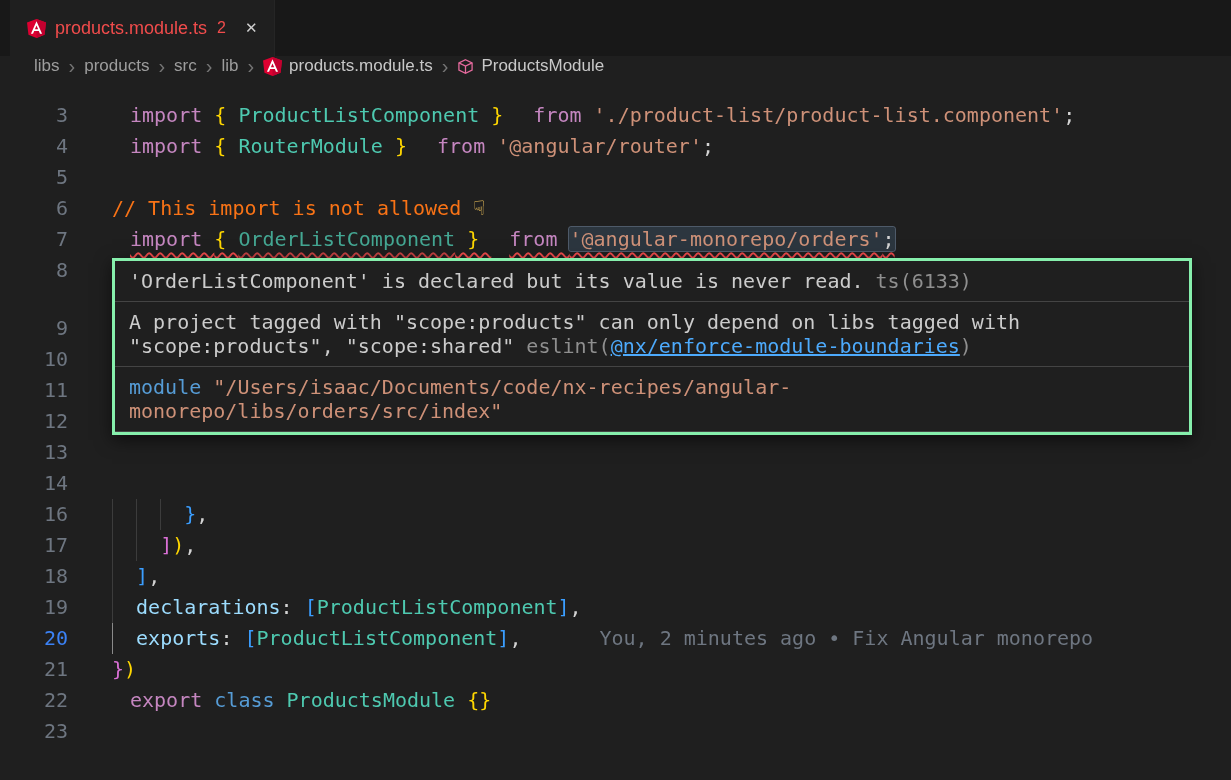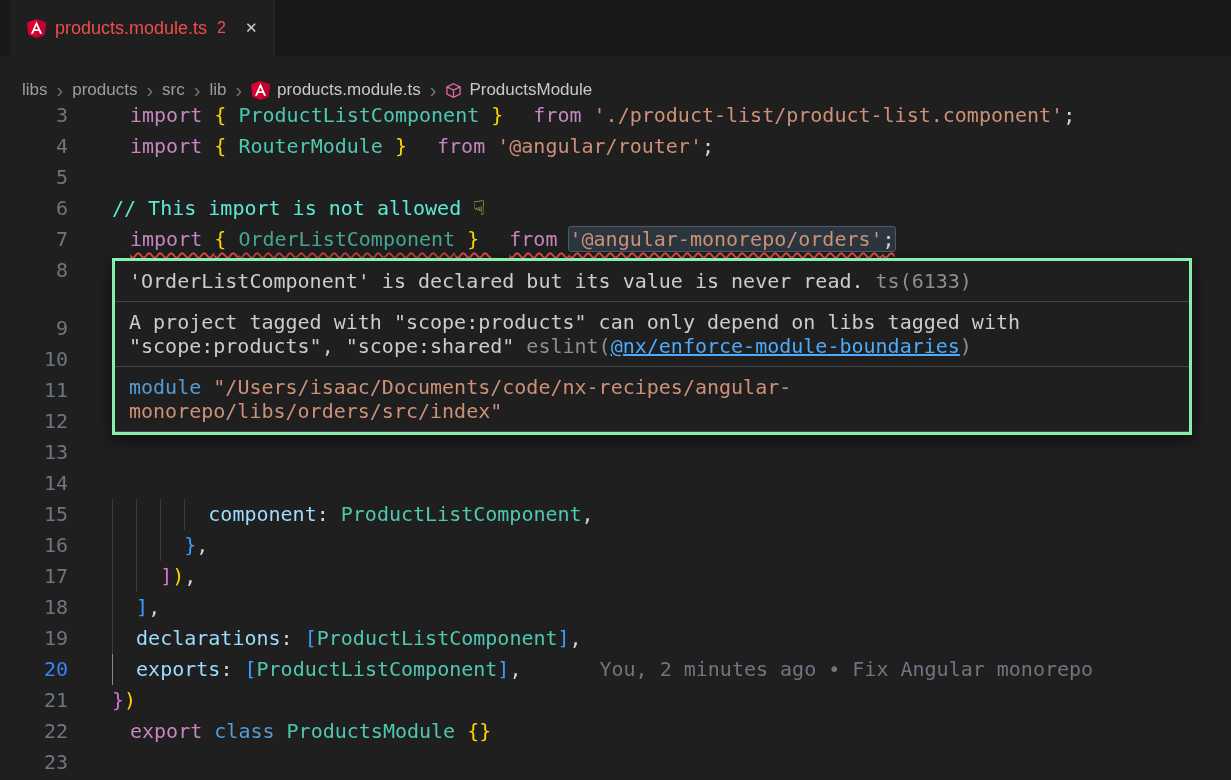--- a/index.html
+++ b/index.html
@@ -8,41 +8,41 @@
 
   
   .tabbar { height:56px; background:#181818; display:flex; align-items:stretch; padding-left:10px; }
   .tab { display:flex; align-items:center; gap:9px; background:#1f1f1f; padding:0 16px 0 17px; border-right:1px solid #252525; cursor:pointer; }
   .tab-title { color:#f14c4c; font-size:18px; }
   .tab-badge { color:#f14c4c; font-size:16px; margin-left:1px; }
   .tab-close { color:#cfcfcf; font-size:15px; margin-left:10px; cursor:pointer; }
   .ng-icon svg, .bc-icon svg { display:block; }
 
   
-  .breadcrumb { height:44px; background:#1f1f1f; display:flex; align-items:flex-end; padding-left:22px; font-size:17px; color:#9d9d9d; }
+  .breadcrumb { height:44px; background:#1f1f1f; display:flex; align-items:flex-start; padding-left:34px; font-size:17px; color:#9d9d9d; }
   .bc-item { display:inline-flex; align-items:center; gap:7px; cursor:pointer; white-space:nowrap; }
   .bc-em { color:#c8c8c8; }
   .bc-sep { color:#767676; font-size:20px; margin:0 9px; line-height:1; }
 
   
   .editor { position:relative; height:680px; overflow:hidden; font-family:"DejaVu Sans Mono","Liberation Mono",monospace; font-size:20px; }
   .line { display:flex; height:31px; line-height:31px; }
   .line-gap { margin-top:27px; }
   .gutter { flex:0 0 68px; text-align:right; color:#6e7681; user-select:none; }
   .gutter-active { color:#3b82f6; }
   .code { flex:1; padding-left:44px; white-space:pre; }
   .ind { display:inline-block; width:2ch; box-sizing:border-box; border-left:1px solid #3c3c3c; white-space:pre; }
   .ind-active { border-left-color:#8a8a8a; }
 
   .tk-kw   { color:#C586C0;margin-left:18px; }
   .tk-kw2  { color:#569CD6; }
   .tk-cls  { color:#4EC9B0; }
   .tk-var  { color:#9CDCFE; }
   .tk-str  { color:#CE9178; }
-  .tk-cmt  { color:#5eead4; }
+  .tk-cmt  { color:#f97316; }
   .tk-punc { color:#D4D4D4; }
   .tk-b1   { color:#FFD700; }
   .tk-b2   { color:#DA70D6; }
   .tk-b3   { color:#3B9EFF; }
   .tk-emoji{ color:#F2C55C; font-family:"DejaVu Sans",sans-serif; }
   .tk-msg  { color:#cccccc; }
   .tk-dim  { color:#8f8f8f; }
   .tk-link { color:#4DAAFC; text-decoration:underline; cursor:pointer; }
   .tk-blame{ color:#6e7681; margin-left:78px; }
   .unused  { opacity:.8; }
@@ -157,24 +157,20 @@
       </div>
       <div class="line">
         <div class="gutter">13</div>
         <div class="code"></div>
       </div>
       <div class="line">
         <div class="gutter">14</div>
         <div class="code"></div>
       </div>
       <div class="line">
-        <div class="gutter">15</div>
-        <div class="code"><span class="ind">  </span><span class="ind">  </span><span class="ind">  </span><span class="ind">  </span><span class="tk-var">component</span><span class="tk-punc">: </span><span class="tk-cls">ProductListComponent</span><span class="tk-punc">,</span></div>
-      </div>
-      <div class="line">
         <div class="gutter">16</div>
         <div class="code"><span class="ind">  </span><span class="ind">  </span><span class="ind">  </span><span class="tk-b3">}</span><span class="tk-punc">,</span></div>
       </div>
       <div class="line">
         <div class="gutter">17</div>
         <div class="code"><span class="ind">  </span><span class="ind">  </span><span class="tk-b2">]</span><span class="tk-b1">)</span><span class="tk-punc">,</span></div>
       </div>
       <div class="line">
         <div class="gutter">18</div>
         <div class="code"><span class="ind">  </span><span class="tk-b3">]</span><span class="tk-punc">,</span></div>

